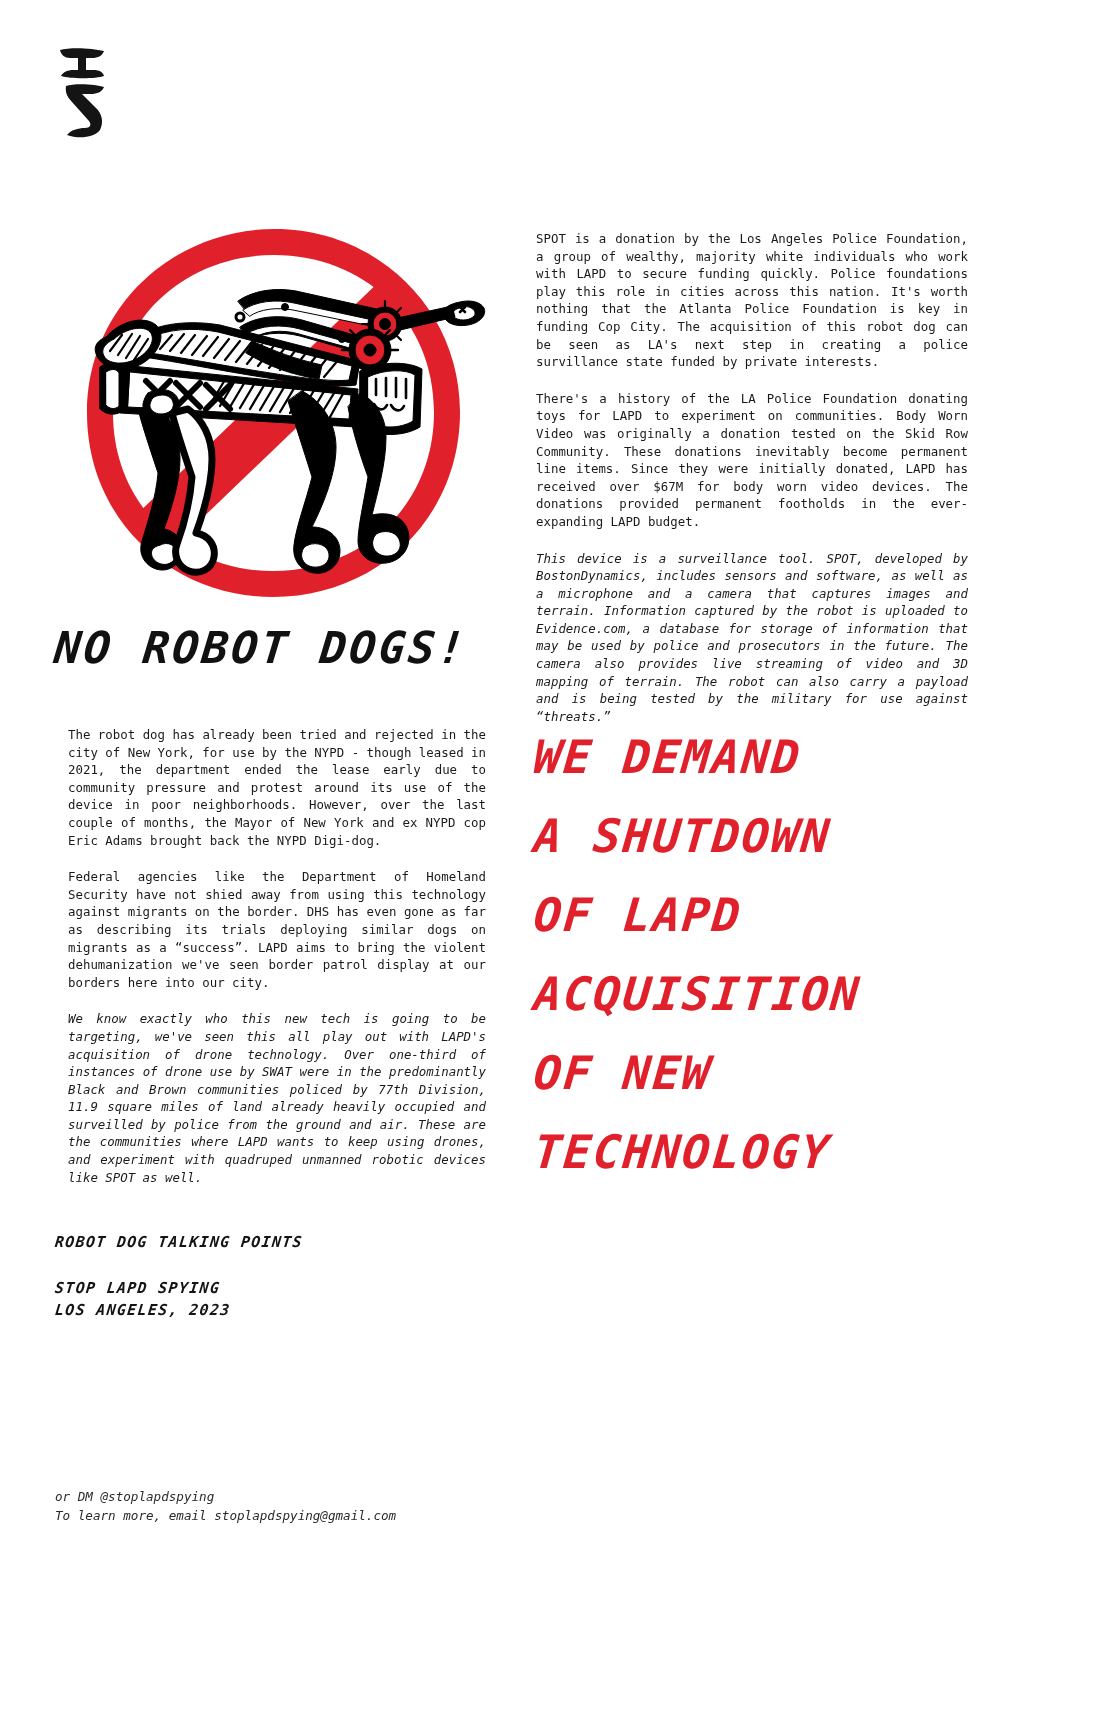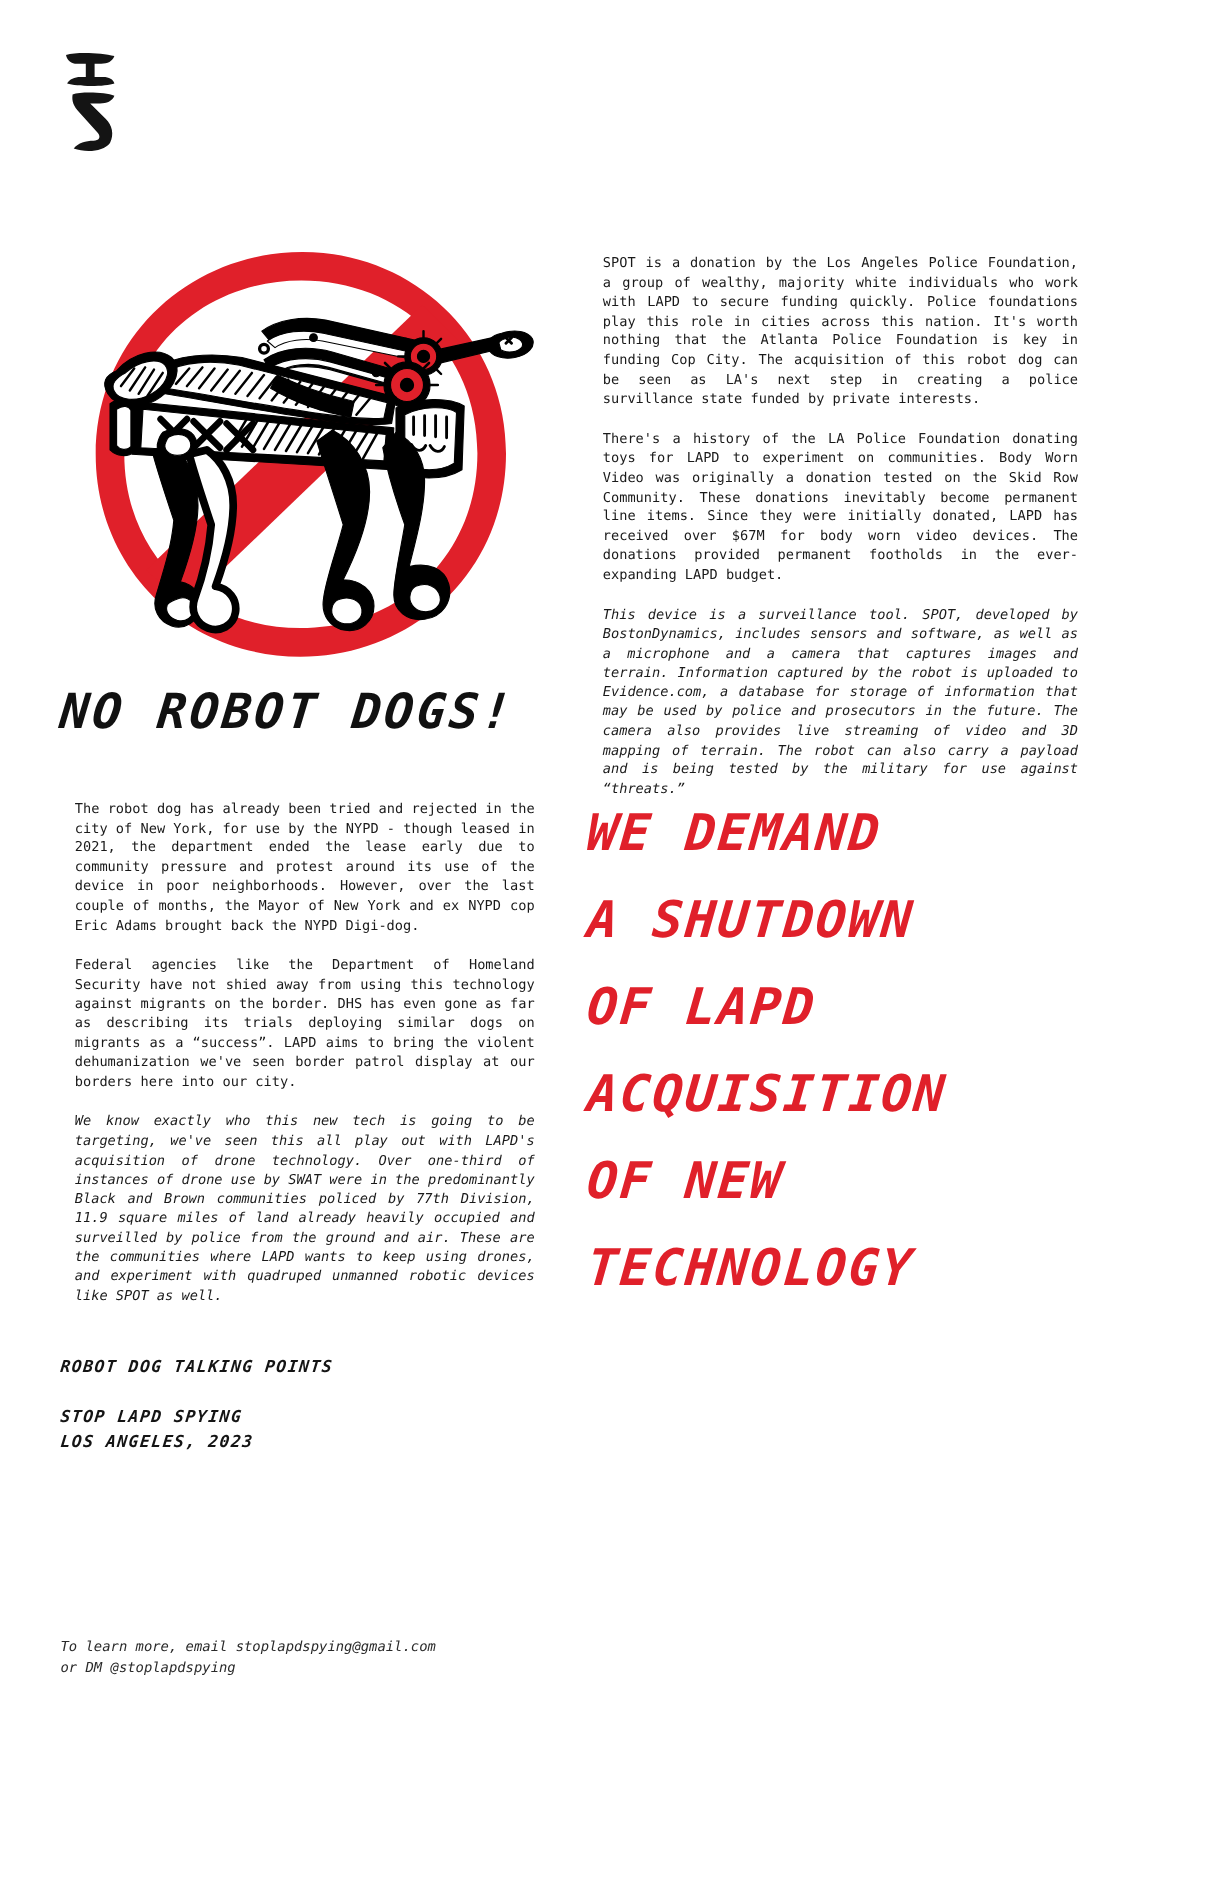--- a/index.html
+++ b/index.html
@@ -55,21 +55,20 @@
     transform: skewX(-6deg);
     transform-origin: left bottom;
   }
 
   
   .col-right-top {
     position: absolute;
     left: 536px;
     top: 230px;
     width: 432px;
-    margin-left: 12px;
   }
   .col-left-bottom {
     position: absolute;
     left: 68px;
     top: 726px;
     width: 418px;
   }
   p.body {
     margin: 0 0 19px 0;
     font-family: "DejaVu Sans Mono", monospace;
@@ -330,17 +329,17 @@
     <div class="line">TECHNOLOGY</div>
   </div>
 
   <div class="credits">
     <div class="ttl">ROBOT DOG TALKING POINTS</div>
     <div class="org">STOP LAPD SPYING</div>
     <div class="org">LOS ANGELES, 2023</div>
   </div>
 
   <div class="footer">
+    <div>or DM @stoplapdspying</div>
     <div>To learn more, email stoplapdspying@gmail.com</div>
-    <div>or DM @stoplapdspying</div>
   </div>
 
 </div>
 
 </body></html>

